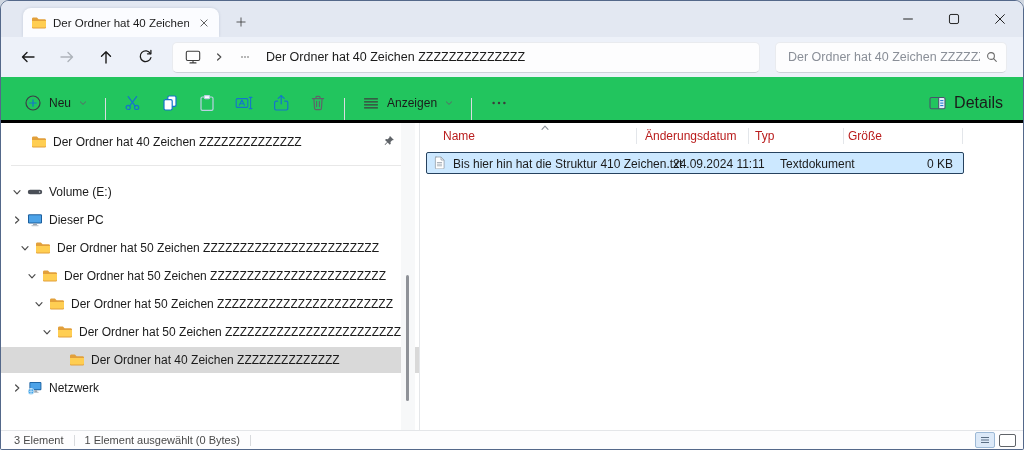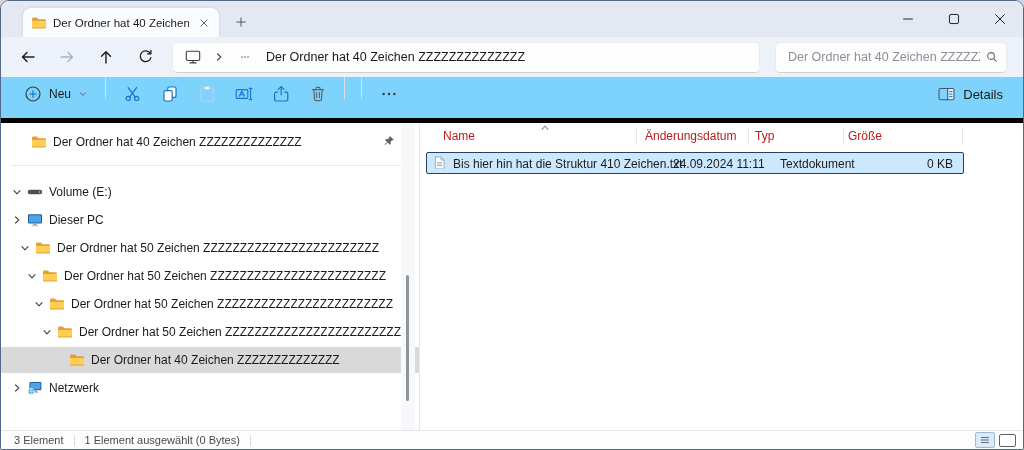--- a/index.html
+++ b/index.html
@@ -20,25 +20,25 @@
   .navbar{position:absolute;top:36px;left:0;right:0;height:40px;background:#edf1f9;display:flex;align-items:center}
   .navbtn{width:34px;height:32px;display:flex;align-items:center;justify-content:center;margin-left:5px;border-radius:4px}
   .navbtn.first{margin-left:10px}
   .pill{height:31px;background:#fdfdfe;border:1px solid #e9ebef;border-bottom-color:#cdd2d9;border-radius:5px}
   .addrbar{margin-left:10px;width:588px;display:flex;align-items:center;padding:0 12px;gap:13px;font-size:12.5px;color:#1b1b1b}
   .addr-text{white-space:nowrap;overflow:hidden}
   .searchbar{margin-left:auto;margin-right:16px;width:232px;display:flex;align-items:center;padding:0 8px 0 12px;gap:6px}
   .search-text{flex:1;font-size:12.5px;color:#8a8f98;white-space:nowrap;overflow:hidden}
 
   
-  .toolbar{position:absolute;top:76px;left:0;right:0;height:46px;background:#7dd3fc;border-bottom:5px solid #000000;display:flex;align-items:flex-start;padding:0 14px}
+  .toolbar{position:absolute;top:76px;left:0;right:0;height:46px;background:#22c55e;border-bottom:3px solid #000000;display:flex;align-items:flex-end;padding:0 14px}
   .tbtn{display:flex;align-items:center;gap:7px;padding:0 9px;height:34px;border-radius:4px;font-size:12px;color:#1b1b1b;flex:none}
   .ticon{width:37px;height:34px;display:flex;align-items:center;justify-content:center;flex:none;border-radius:4px}
   .tsep{width:1px;height:22px;background:#d9dce1;margin:0 8px;flex:none}
-  .details-btn{margin-left:auto;display:flex;align-items:center;gap:7px;font-size:13px;color:#1b1b1b;padding:0 6px;height:34px}
+  .details-btn{margin-left:auto;display:flex;align-items:center;gap:7px;font-size:16px;color:#1b1b1b;padding:0 6px;height:34px}
 
   
   .content{position:absolute;top:122px;left:0;right:0;bottom:19px;background:#fff;display:flex}
   .sidebar{width:418px;flex:none;position:relative;overflow:hidden}
   .main{flex:1;border-left:1px solid #e4e6e9;position:relative}
 
   .pin-row{height:26px;margin-top:6px;display:flex;align-items:center;padding-left:30px;position:relative;font-size:12px;color:#1b1b1b}
   .pin-row .tico{width:20px}
   .pin-ico{position:absolute;right:24px;top:6px}
   .sb-div{height:1px;background:#e8e8e8;margin:10px 10px 12px 10px}
@@ -340,20 +340,33 @@
         <svg class="i18" viewBox="0 0 18 18">
           <use href="#i-share"></use>
         </svg>
       </div>
     <div class="ticon">
         <svg class="i18" viewBox="0 0 18 18">
           <use href="#i-trash"></use>
         </svg>
       </div>
     <div class="tsep"></div>
+    <div class="tbtn">
+      <span>
+          <svg class="i18" viewBox="0 0 18 18">
+            <use href="#i-viewlist"></use>
+          </svg>
+        </span>
+      <span>Anzeigen</span>
+      <span>
+          <svg class="i10" viewBox="0 0 10 10">
+            <use href="#i-caret-d"></use>
+          </svg>
+        </span>
+    </div>
     <div class="tsep"></div>
     <div class="ticon">
         <svg class="i18" viewBox="0 0 18 18">
           <use href="#i-dots"></use>
         </svg>
       </div>
     <div class="details-btn">
       <span>
           <svg style="width:18px;height:16px" viewBox="0 0 18 16">
             <use href="#i-details-panel"></use>

